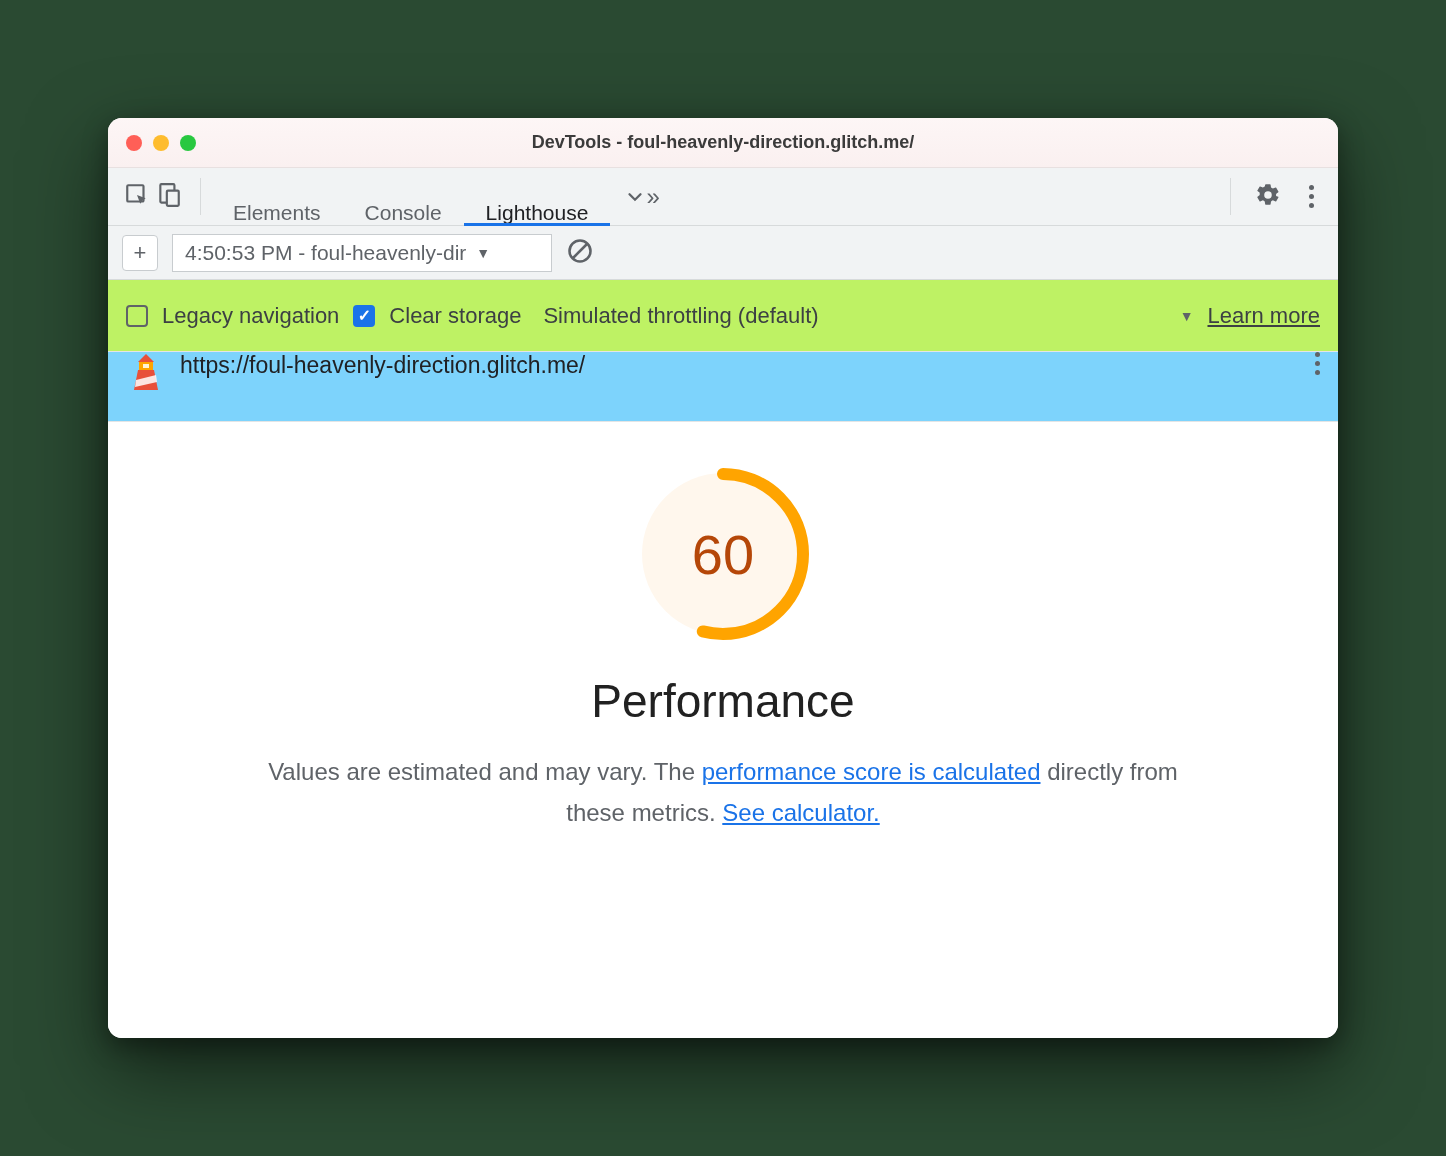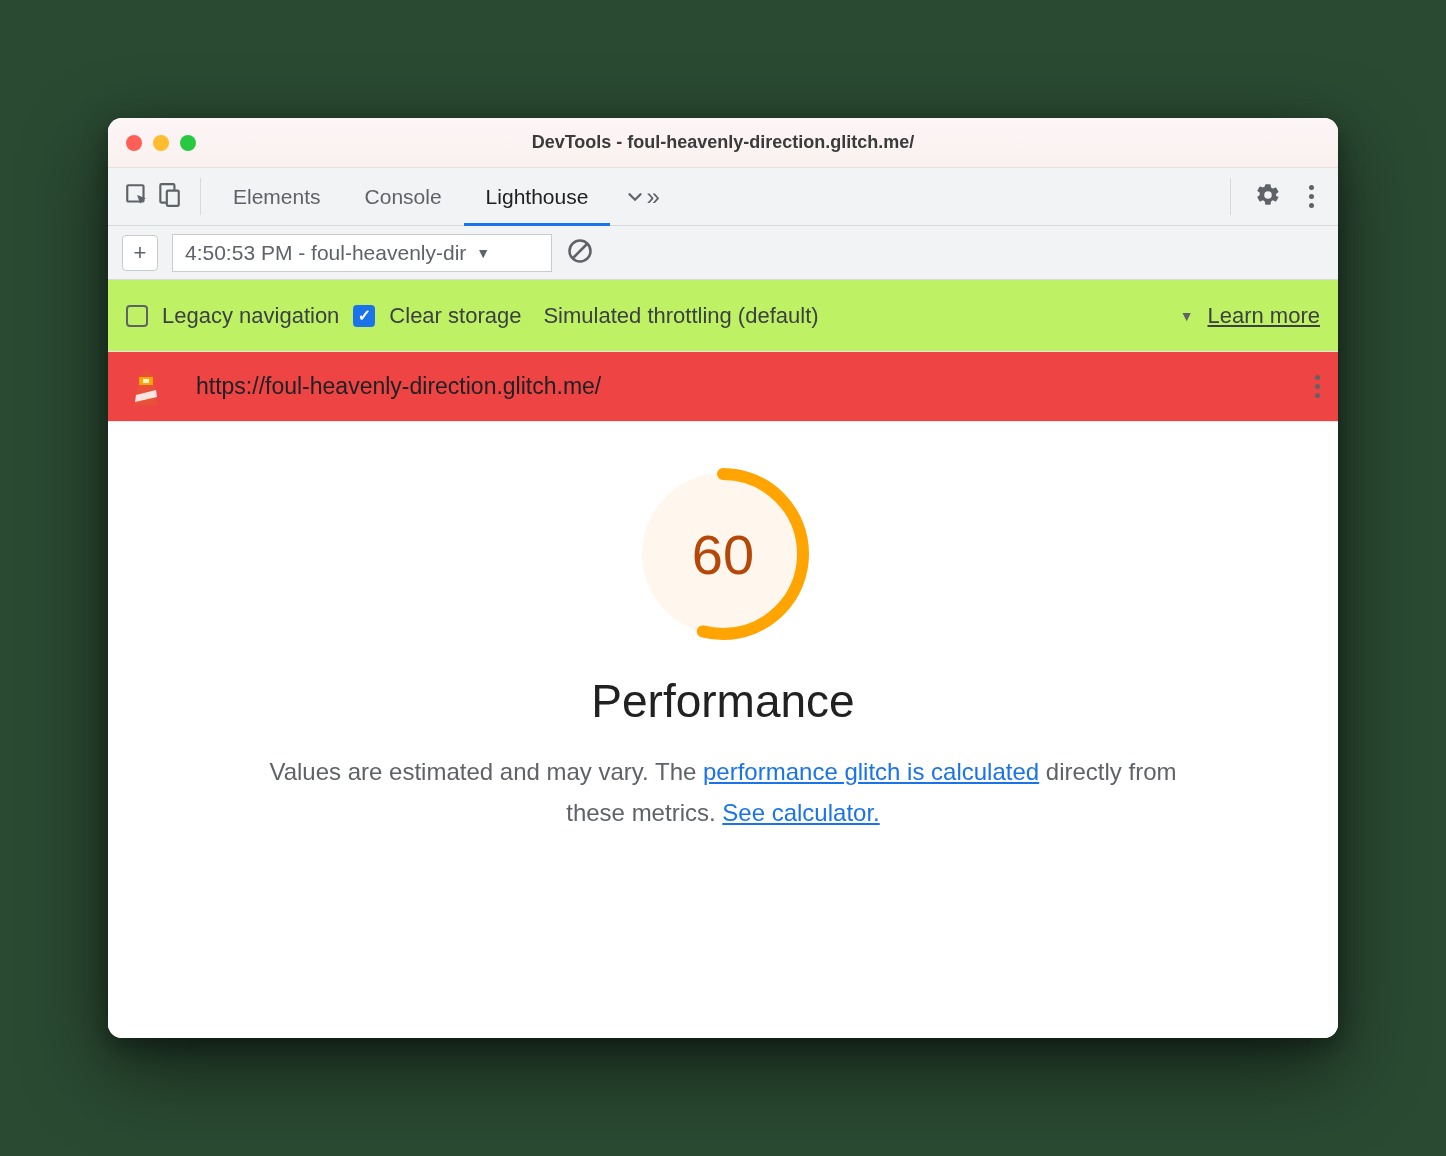--- a/index.html
+++ b/index.html
@@ -51,21 +51,21 @@
     height: 58px;
     background: #f1f3f4;
     border-bottom: 1px solid #d7dadb;
     display: flex;
     align-items: stretch;
     padding: 0 10px 0 8px;
   }
   .tb-left { display:flex; align-items:center; gap:6px; padding:0 8px; }
   .tb-divider { width:1px; background:#d7dadb; margin:10px 10px; }
   .tab {
-    display:flex; align-items:center;
+    display:flex; align-items:flex-end;
     padding: 0 22px;
     color:#5f6368;
     font-size: 21px;
     cursor:pointer;
     position:relative;
   }
   .tab.active { color:#202124; }
   .tab.active::after {
     content:""; position:absolute; left:0; right:0; bottom:-1px;
     height:3px; background:#1a73e8;
@@ -120,25 +120,25 @@
     border-radius:4px;
     display:inline-flex; align-items:center; justify-content:center;
     flex-shrink:0;
   }
   .checkbox.checked { background:#1a73e8; border-color:#1a73e8; }
   .checkmark { color:#fff; font-size:16px; font-weight:bold; }
   .dropdown-caret { font-size:14px; color:#5f6368; }
   .learn-more { text-decoration: underline; color:#3c4043; cursor:pointer; }
   .url-bar {
     height:70px;
-    background:#ef4444;
+    background:#7dd3fc;
     border-bottom:1px solid #e3e5e6;
-    display:flex; align-items:center;
+    display:flex; align-items:flex-start;
     padding:0 18px;
-    gap:30px;
+    gap:14px;
     font-size:23px;
     color:#202124;
   }
   .lighthouse-icon {
     width:40px; height:40px;
     flex-shrink:0;
   }
   .url-spacer { flex:1; }
   .report-body {
     flex:1;
@@ -315,17 +315,17 @@
     <div class="gauge-wrap">
       <div class="gauge-bg-fill"></div>
       <svg width="180" height="180" viewBox="0 0 180 180">
         <circle cx="90" cy="90" r="80" fill="none" stroke="transparent" stroke-width="12"></circle>
         <circle id="gauge-arc" cx="90" cy="90" r="80" fill="none" stroke="#ffa400" stroke-width="12" stroke-linecap="round" stroke-dasharray="502.65" stroke-dashoffset="231.22"></circle>
       </svg>
       <div class="gauge-score">60</div>
     </div>
     <div class="perf-title">Performance</div>
     <div class="perf-desc">
-      <span>Values are estimated and may vary. The </span><a>performance glitch is calculated</a><span> directly from these metrics. </span><a>See calculator.</a>
+      <span>Values are estimated and may vary. The </span><a>performance score is calculated</a><span> directly from these metrics. </span><a>See calculator.</a>
     </div>
   </div>
 
 </div>
 
 </body></html>

